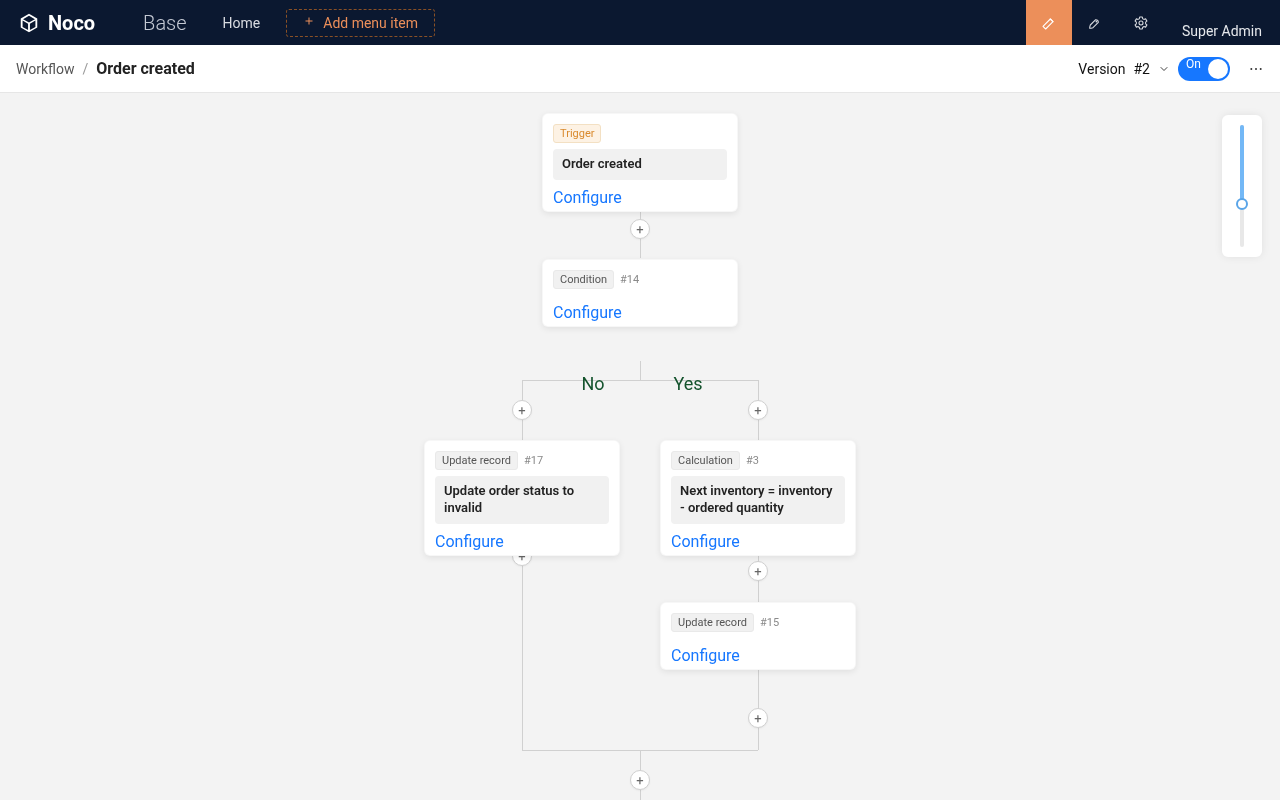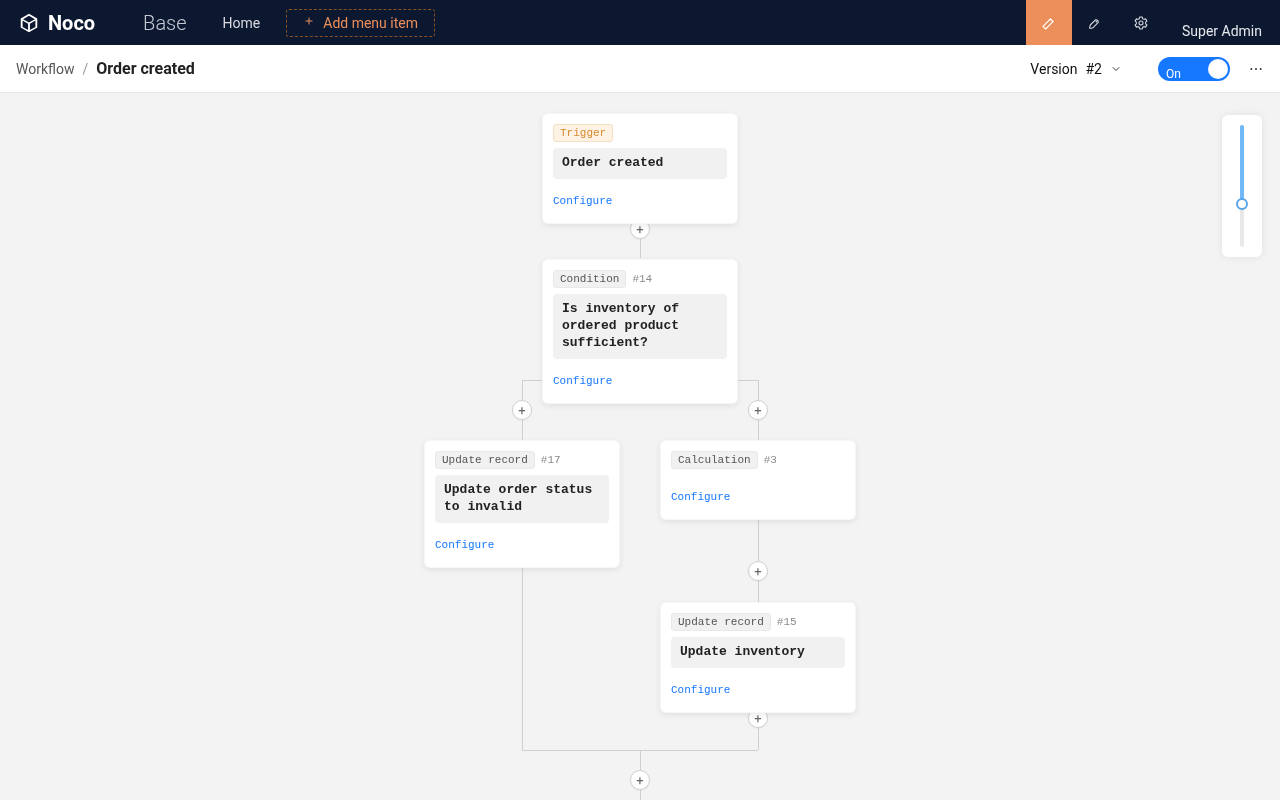--- a/index.html
+++ b/index.html
@@ -34,36 +34,36 @@
   .tb-btn.active{background:var(--orange);color:#fff;}
   .tb-user{padding:0 18px;cursor:pointer;white-space:nowrap;margin-top:16px;}
 
   
   .subhdr{height:48px;background:#fff;border-bottom:1px solid var(--border);display:flex;align-items:center;padding:0 16px;font-size:14px;}
   .crumb-a{color:#555;cursor:pointer;}
   .crumb-sep{margin:0 8px;color:#999;}
   .crumb-b{font-weight:700;font-size:16px;}
   .subhdr-spacer{flex:1;}
   .version{display:flex;align-items:center;gap:8px;cursor:pointer;color:#111;}
-  .switch{position:relative;width:72px;height:24px;background:var(--link);border-radius:24px;margin-left:36px;cursor:pointer;display:flex;align-items:flex-end;}
+  .switch{position:relative;width:52px;height:24px;background:var(--link);border-radius:24px;margin-left:8px;cursor:pointer;display:flex;align-items:flex-start;}
   .switch-label{color:#fff;font-size:12px;margin-left:8px;}
   .switch-knob{position:absolute;right:2px;top:2px;width:20px;height:20px;border-radius:50%;background:#fff;}
   .more-dots{margin-left:18px;cursor:pointer;color:#333;display:flex;}
 
   
   .canvas{position:absolute;top:93px;left:0;right:0;bottom:0;overflow:hidden;}
 
   
-  .node{position:absolute;background:var(--card-bg);border-radius:6px;box-shadow:var(--shadow);padding:10px 10px 14px 10px;border:1px solid rgba(0,0,0,0.03);font-family:Liberation Mono, monospace;}
+  .node{position:absolute;background:var(--card-bg);border-radius:6px;box-shadow:var(--shadow);padding:10px 10px 4px 10px;border:1px solid rgba(0,0,0,0.03);}
   .node-tags{display:flex;align-items:center;gap:6px;margin-bottom:6px;}
   .tag{font-size:11px;background:var(--tag-bg);color:#555;border-radius:3px;padding:2px 6px;border:1px solid #e9e9e9;}
   .tag.orange{background:var(--tag-orange-bg);color:var(--tag-orange-text);border-color:#f3e0c3;}
   .hash{font-size:11px;color:#8a8a8a;text-align:right;}
   .node-title{background:#f1f1f1;border-radius:4px;padding:7px 9px;font-size:13px;font-weight:600;line-height:1.3;}
-  .configure{color:var(--link);font-size:11px;margin-top:16px;cursor:pointer;display:inline-block;}
+  .configure{color:var(--link);font-size:16px;margin-top:8px;cursor:pointer;display:inline-block;}
 
   
   .vline{position:absolute;width:0;border-left:1px solid #d0d0d0;}
   .hline{position:absolute;height:0;border-top:1px solid #d0d0d0;}
   .addbtn{position:absolute;width:20px;height:20px;border-radius:50%;background:#fff;border:1px solid #d0d0d0;display:flex;align-items:center;justify-content:center;cursor:pointer;font-size:13px;color:#666;box-shadow:0 1px 2px rgba(0,0,0,.05);transform:translate(-50%,-50%);}
   .branch-lbl{position:absolute;font-size:18px;color:#14532d;transform:translate(-50%,0);}
 
   
   .zoom{position:absolute;right:18px;top:22px;width:40px;height:142px;background:#fff;border-radius:6px;box-shadow:0 0 8px rgba(0,0,0,.08);display:flex;flex-direction:column;align-items:center;padding:10px 0;}
   .zoom-track{width:4px;flex:1;background:#e8e8e8;border-radius:4px;position:relative;}
@@ -164,47 +164,46 @@
       </div>
     <div class="node-title">Order created</div>
     <span class="configure">Configure</span>
   </div>
 
   <div class="node" style="left:542px;top:166px;width:196px;">
     <div class="node-tags">
       <span class="tag">Condition</span>
       <span class="hash">#14</span>
     </div>
-    <div class="node-title">Is inventory of ordered product sufficient?</div>
     <span class="configure">Configure</span>
   </div>
 
   <div class="node" style="left:424px;top:347px;width:196px;">
     <div class="node-tags">
       <span class="tag">Update record</span>
       <span class="hash">#17</span>
     </div>
     <div class="node-title">Update order status to invalid</div>
     <span class="configure">Configure</span>
   </div>
 
   <div class="node" style="left:660px;top:347px;width:196px;">
     <div class="node-tags">
       <span class="tag">Calculation</span>
       <span class="hash">#3</span>
     </div>
+    <div class="node-title">Next inventory = inventory - ordered quantity</div>
     <span class="configure">Configure</span>
   </div>
 
   <div class="node" style="left:660px;top:509px;width:196px;">
     <div class="node-tags">
       <span class="tag">Update record</span>
       <span class="hash">#15</span>
     </div>
-    <div class="node-title">Update inventory</div>
     <span class="configure">Configure</span>
   </div>
 
   <div class="zoom">
     <div class="zoom-track">
       <div class="zoom-fill" id="zoom-fill" style="height: 65%;"></div>
       <div class="zoom-handle" id="zoom-handle" style="top: 65%;"></div>
     </div>
   </div>
 

